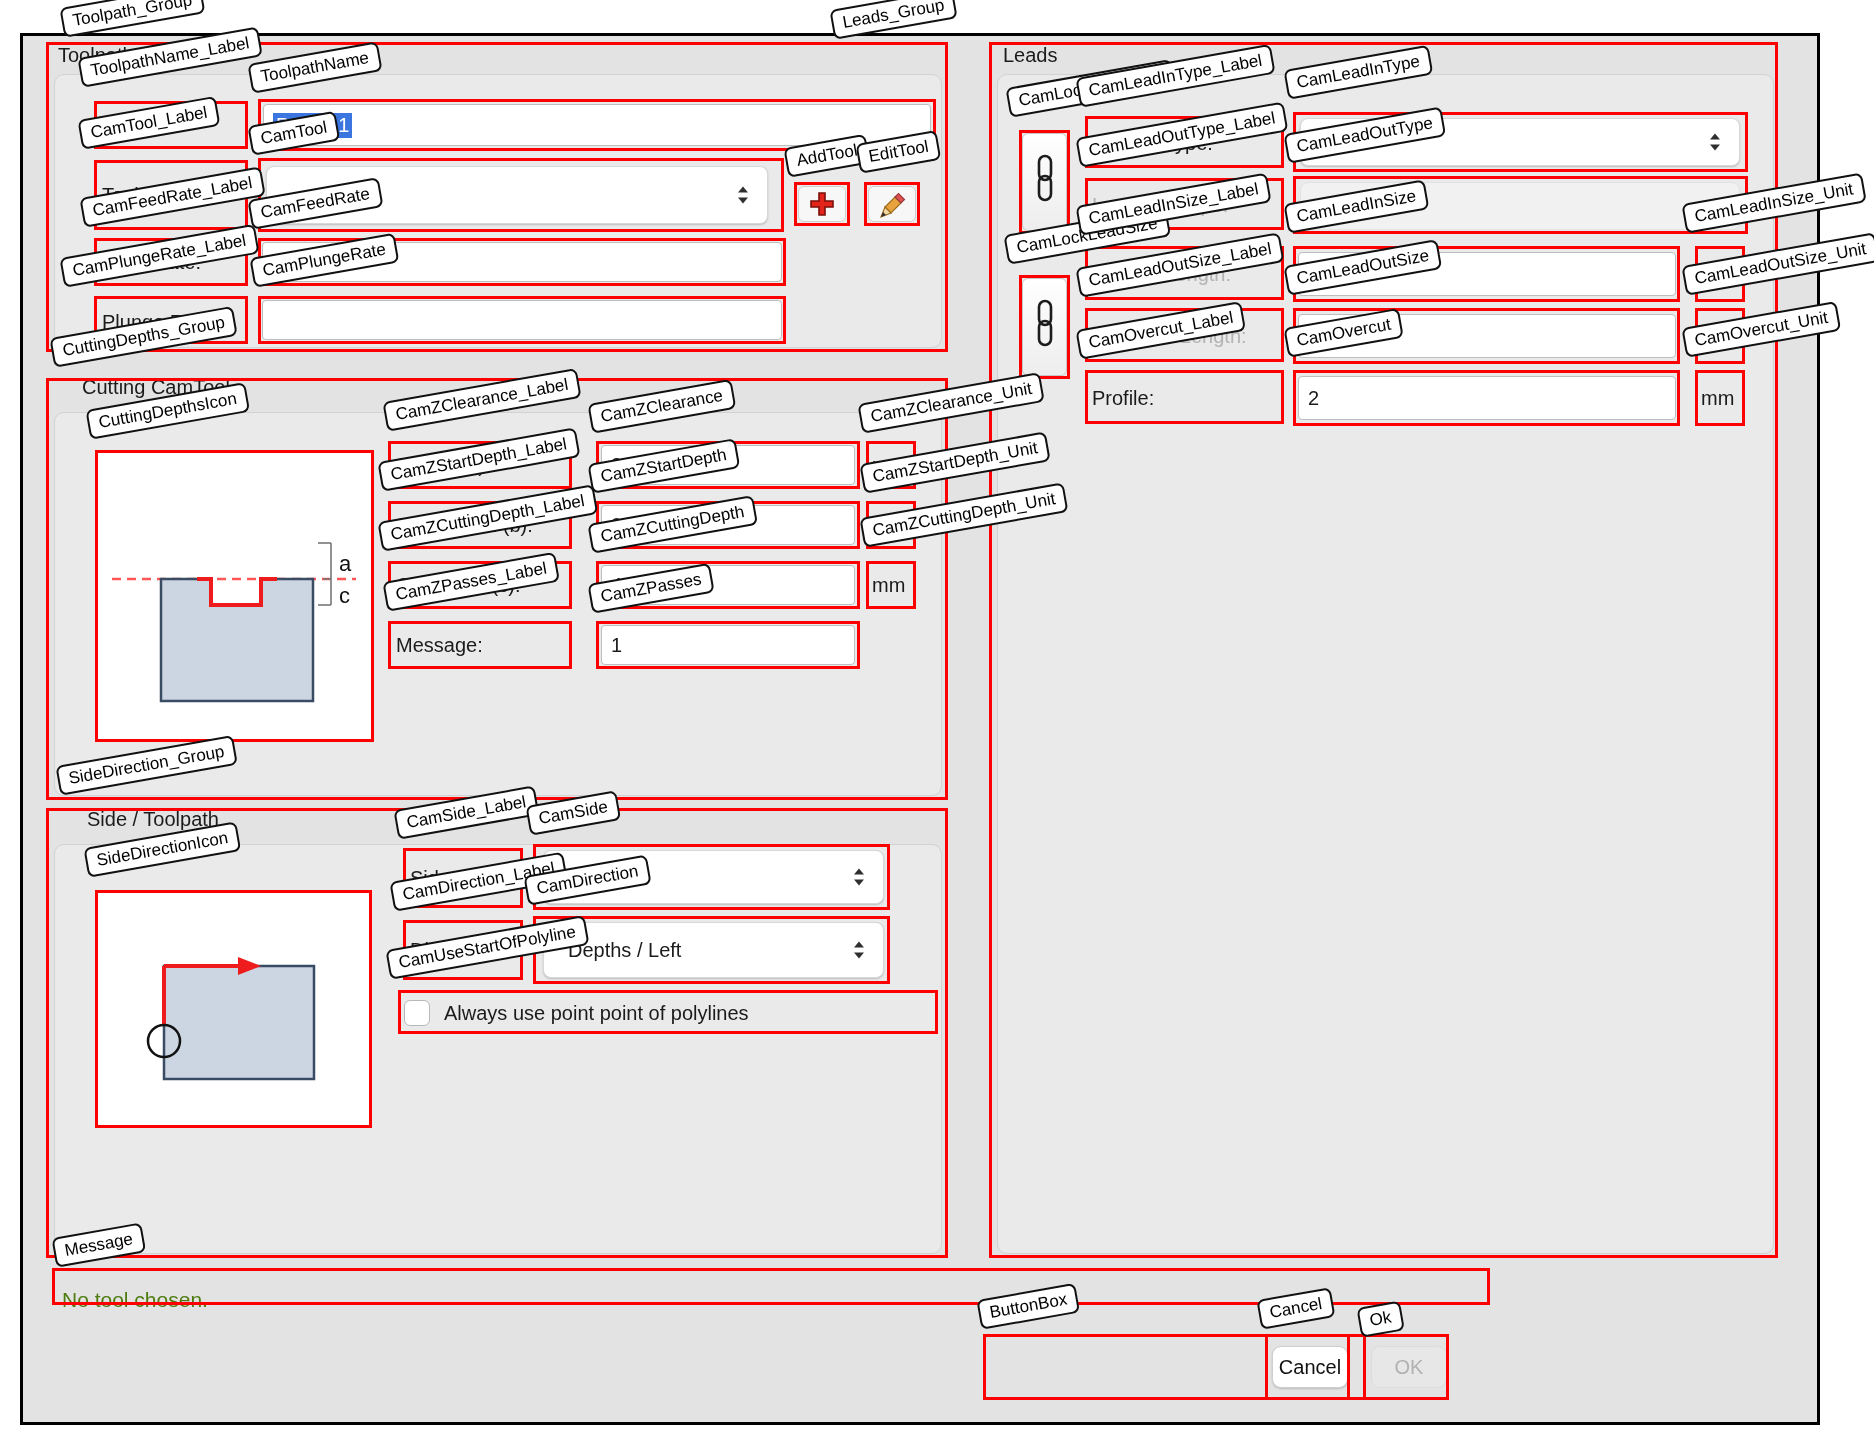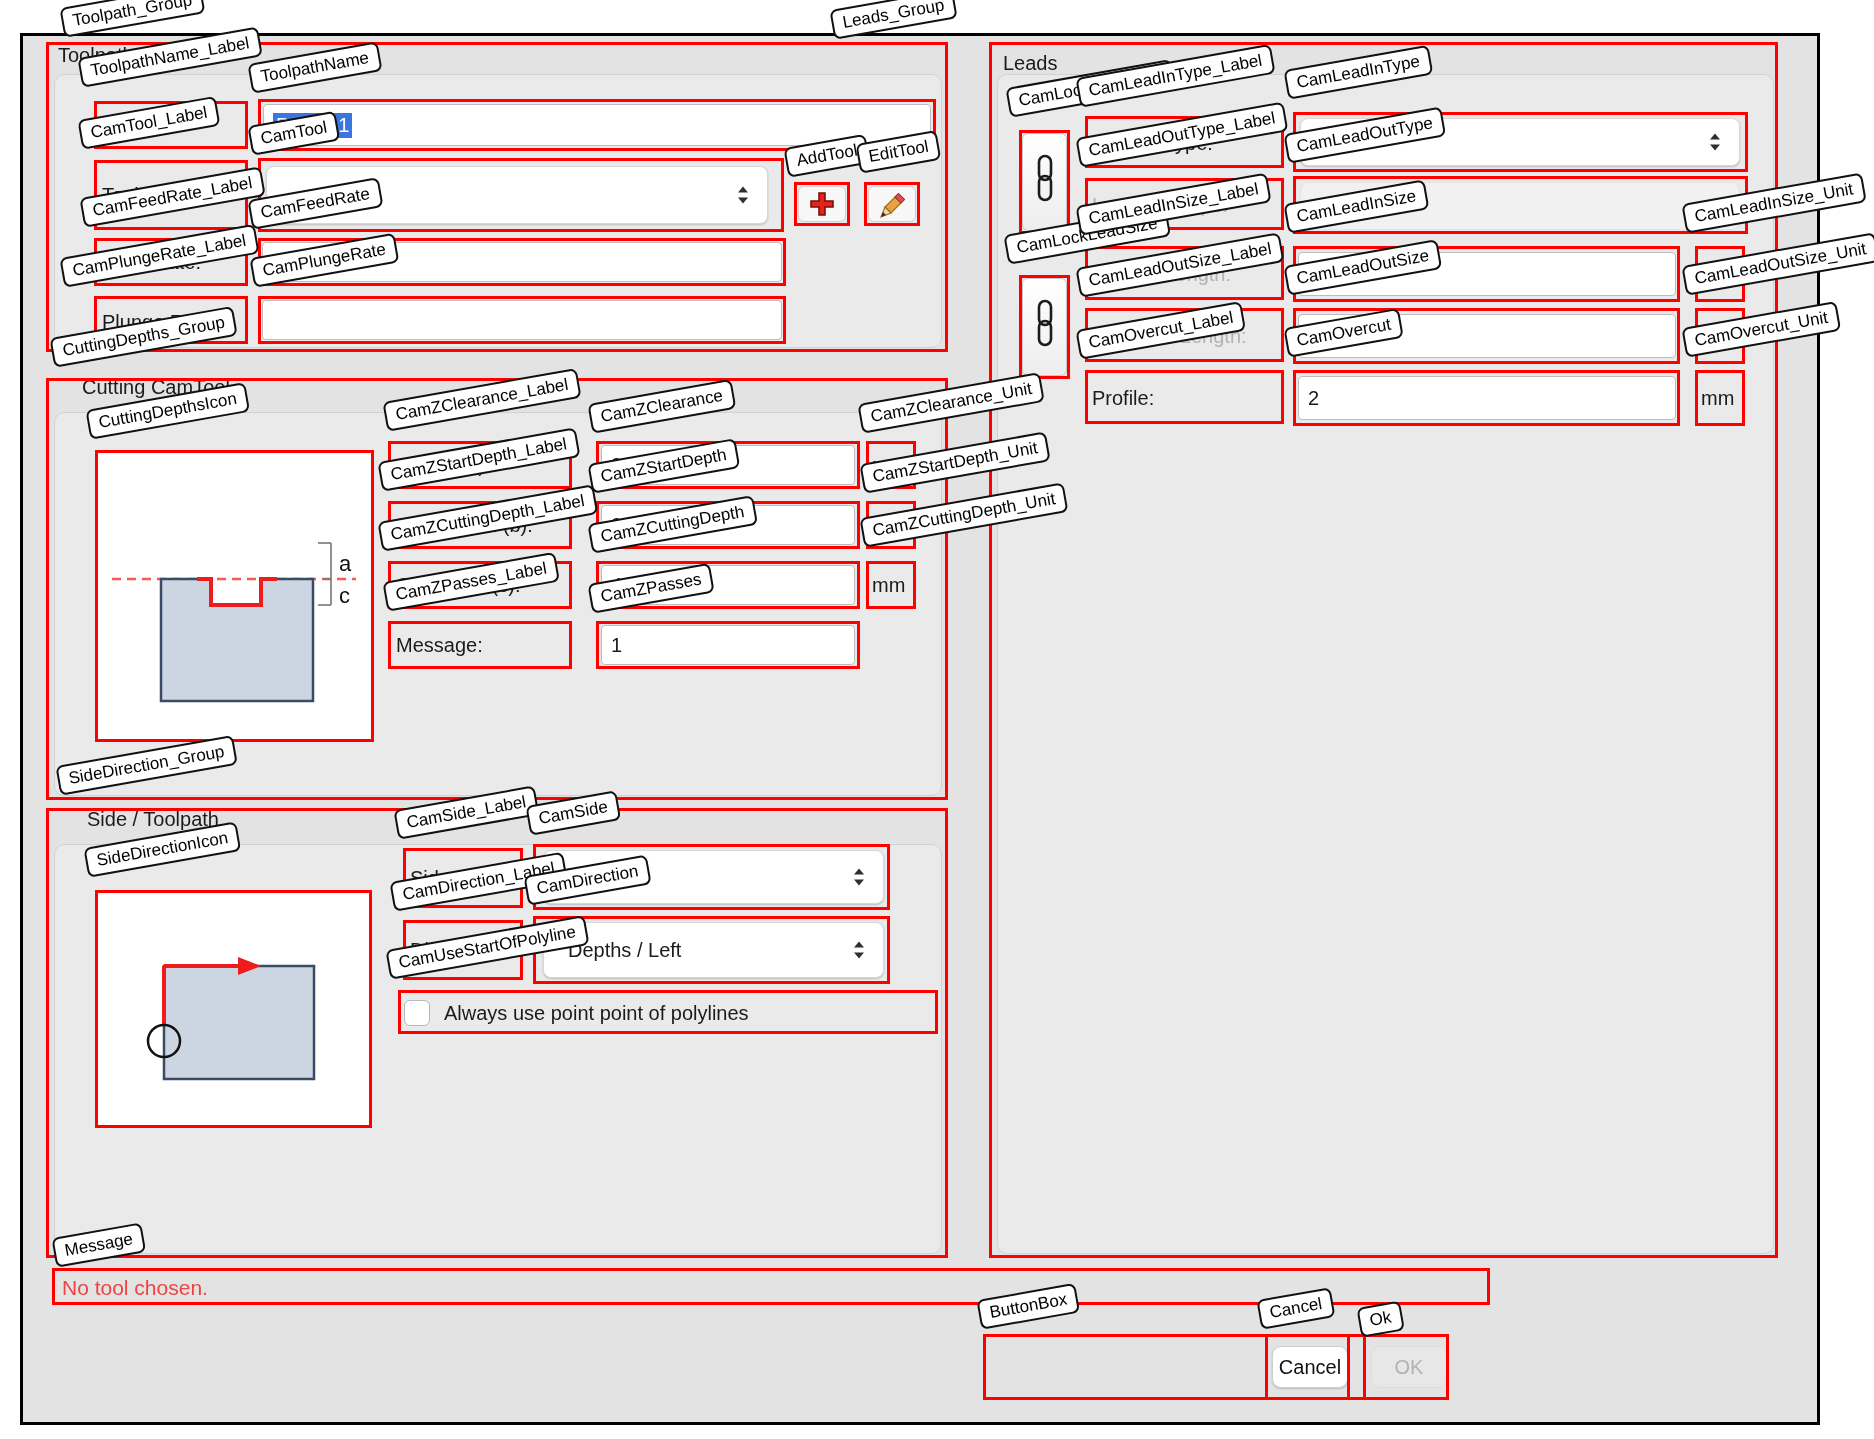--- a/index.html
+++ b/index.html
@@ -26,21 +26,21 @@
   .lockbtn{position:absolute;background:linear-gradient(#ffffff,#ededed);border:1px solid #c6c6c6;
          border-radius:6px;display:flex;align-items:center;justify-content:center;box-sizing:border-box;z-index:3;}
   .unit{position:absolute;font-size:20px;color:#1b1b1b;display:flex;align-items:center;z-index:3;}
   .iconbox{position:absolute;background:#fff;border:1px solid #555;box-sizing:border-box;z-index:3;}
   .btn{position:absolute;border-radius:9px;font-size:20px;display:flex;align-items:center;
        justify-content:center;box-sizing:border-box;z-index:3;}
   .btn.cancel{background:#fff;border:1px solid #cfcfcf;box-shadow:0 1px 2px rgba(0,0,0,0.18);color:#111;}
   .btn.ok{background:#e7e7e7;border:1px solid #dcdcdc;color:#b2b2b2;}
   .chk{position:absolute;width:26px;height:26px;background:#fff;border:1.5px solid #b8b8b8;
        border-radius:6px;box-sizing:border-box;z-index:3;}
-  #message-text{position:absolute;font-size:21px;color:#ef4444;z-index:3;white-space:nowrap;}
+  #message-text{position:absolute;font-size:21px;color:#4d7c0f;z-index:3;white-space:nowrap;margin-top:12px;}
   .sel{background:#3b76e0;color:#fff;padding:1px 3px;}
   
   .rb{position:absolute;border:3px solid #ff0000;box-sizing:border-box;z-index:40;pointer-events:none;}
   .tag{position:absolute;z-index:60;background:#fff;border:2.5px solid #111;border-radius:7px;
        padding:3px 9px;font-size:17px;color:#000;transform:rotate(-10deg);
        transform-origin:0% 50%;white-space:nowrap;pointer-events:none;}
 </style>
 </head>
 <body>
 
@@ -158,21 +158,21 @@
     <span class="grow"></span>
     <svg width="24" height="24" viewBox="0 0 24 24">
       <polygon points="7,9.5 12,3.5 17,9.5" fill="#2f2f2f"></polygon>
         <polygon points="7,14.5 12,20.5 17,14.5" fill="#2f2f2f"></polygon>
     </svg>
   </div>
 
   <div class="chk" style="left:404px;top:1000px;"></div>
   <div class="lbl" style="left:444px;top:998px;height:30px;">Always use point point of polylines</div>
 
-  <div class="group-title" style="left:1003px;top:52px;">Leads</div>
+  <div class="group-title" style="left:1003px;top:44px;">Leads</div>
   <div class="panel" style="left:997px;top:74px;width:775px;height:1178px;"></div>
 
   <div class="lockbtn" style="left:1022px;top:133px;width:45px;height:98px;">
     <svg width="26" height="58" viewBox="0 0 26 58">
       <rect x="7" y="3" width="12" height="24" rx="6" fill="none" stroke="#1c1c1c" stroke-width="2.6"></rect>
       <rect x="7" y="23" width="12" height="24" rx="6" fill="none" stroke="#1c1c1c" stroke-width="2.6"></rect>
     </svg>
   </div>
   <div class="lbl" style="left:1092px;top:118px;height:50px;">Lead In Type:</div>
   <div class="popup" style="left:1300px;top:118px;width:440px;height:48px;">

